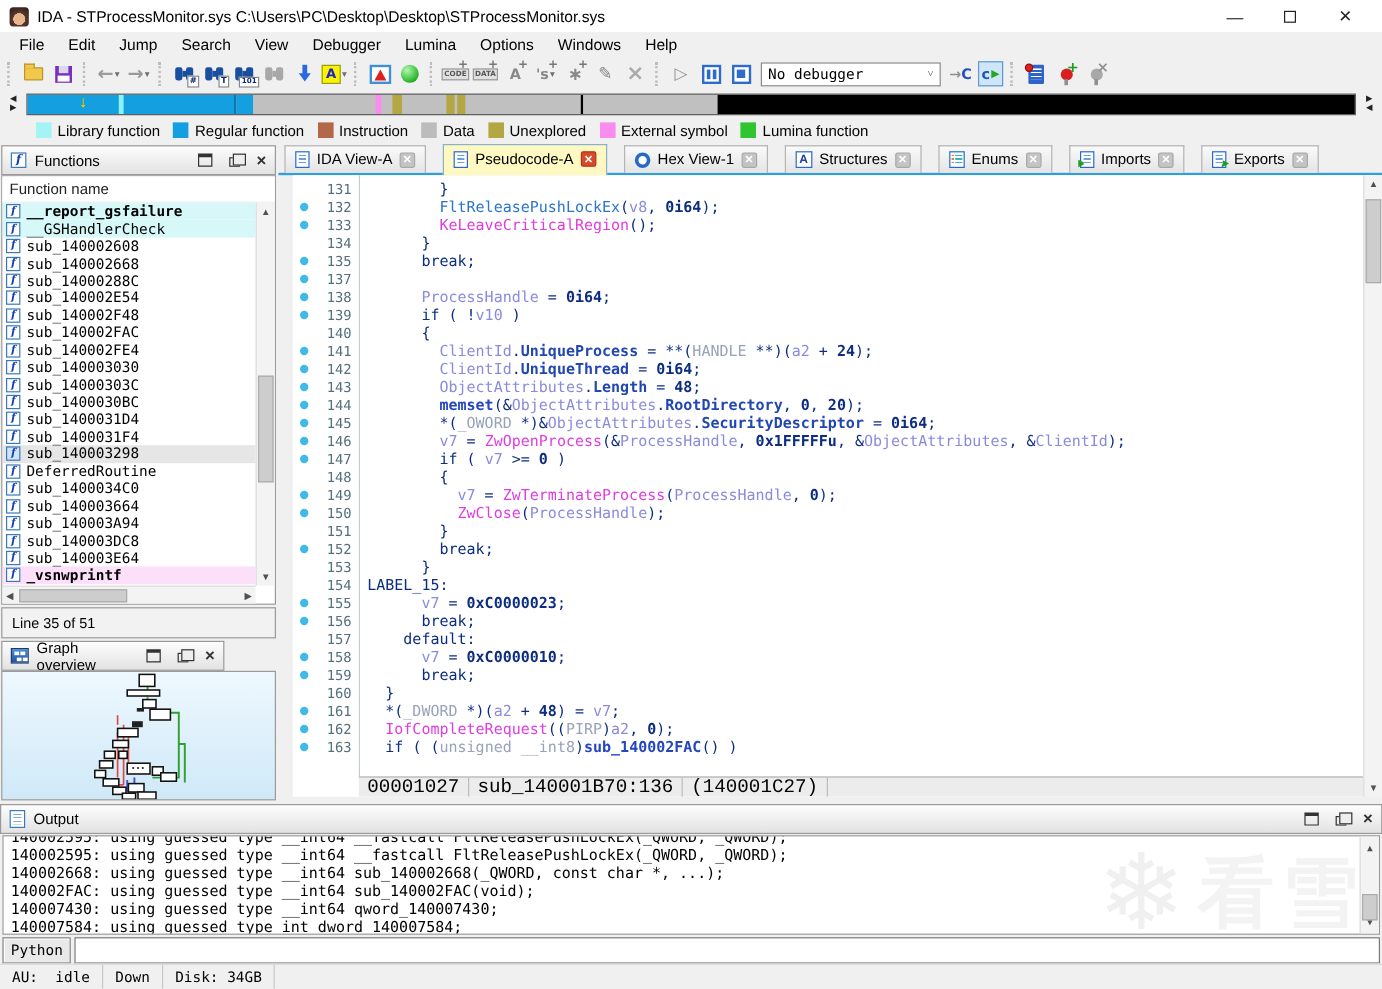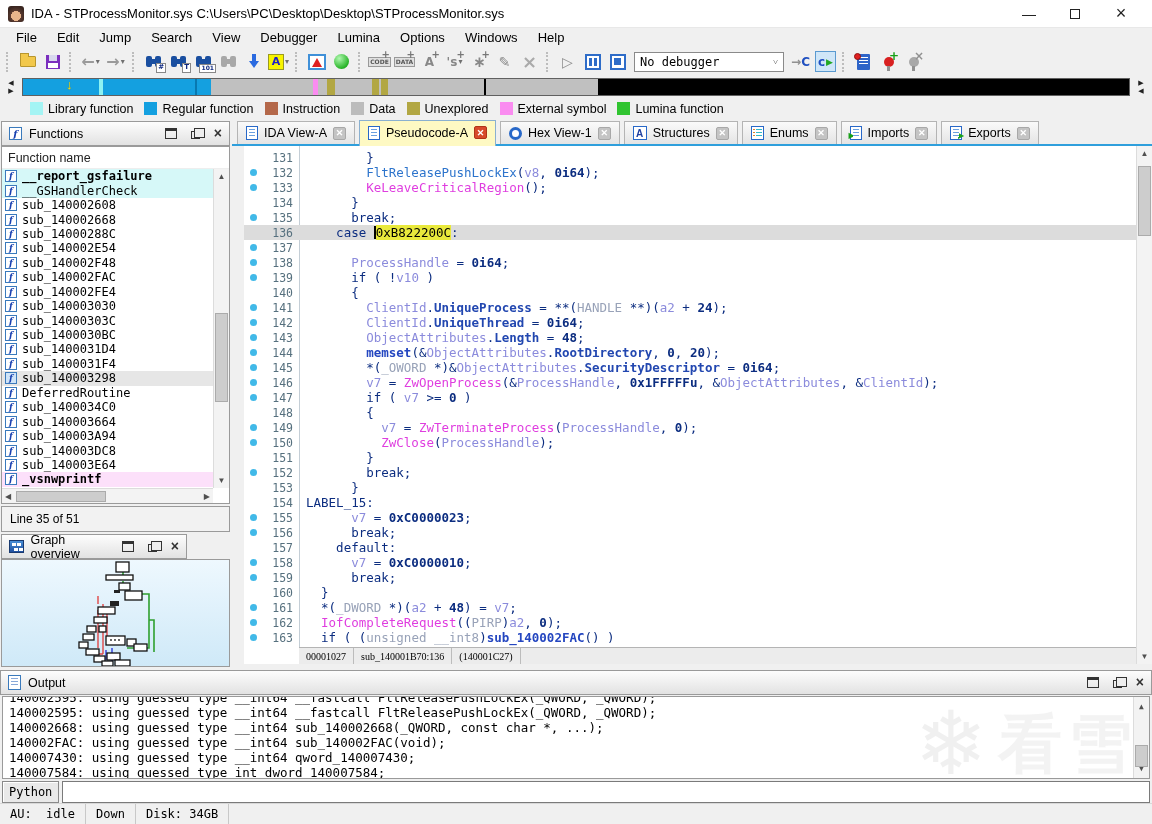--- a/index.html
+++ b/index.html
@@ -108,21 +108,21 @@
 .vscroll{position:absolute;top:0;bottom:0;right:0;width:16px;background:#f3f3f3;border-left:1px solid #dcdcdc;display:flex;flex-direction:column;align-items:center;justify-content:space-between;font-size:8px;color:#505050;padding:3px 0}
 .thumb{position:absolute;left:1px;width:13px;background:#cdcdcd;border:1px solid #ababab}
 .hscroll{position:absolute;left:0;bottom:0;right:16px;height:15px;background:#f3f3f3;border-top:1px solid #dcdcdc;display:flex;align-items:center;justify-content:space-between;font-size:8px;color:#505050;padding:0 3px}
 .hthumb{position:absolute;left:14px;top:2px;width:90px;height:11px;background:#cdcdcd;border:1px solid #ababab}
 .fn-status{position:absolute;left:1px;top:506px;width:229px;height:26px;background:#f2f2f2;border:1px solid #9a9a9a;display:flex;align-items:center;padding-left:8px;font-size:12px}
 .gr-title{left:1px;top:534px;width:186px}
 .graph-area{position:absolute;left:1px;top:559px;width:229px;height:108px;background:linear-gradient(#eef8fe,#cfe9f8);border:1px solid #9a9a9a}
 
 
 .tabbar{position:absolute;left:232px;top:120px;right:0;height:26px;display:flex;align-items:flex-end;border-bottom:2px solid #2f9fdc;padding-left:5px}
-.tab{height:23px;display:flex;align-items:center;gap:6px;padding:0 8px;background:linear-gradient(#fafafa,#e4e4e4);border:1px solid #b4b4b4;border-bottom:none;margin-right:4px;font-size:12.5px;white-space:nowrap}
+.tab{height:23px;display:flex;align-items:center;gap:6px;padding:0 8px;background:linear-gradient(#fafafa,#e4e4e4);border:1px solid #b4b4b4;border-bottom:none;margin-right:14px;font-size:12.5px;white-space:nowrap}
 .tab.active{background:#fef9c3;height:26px;border-color:#8ab0d0;margin-bottom:-2px;padding-bottom:2px;z-index:2}
 .tclose{width:13px;height:13px;background:#c4c4c4;border:1px solid #a8a8a8;border-radius:2px;color:#fff;font-size:9px;display:flex;align-items:center;justify-content:center;font-weight:bold}
 .tab.active .tclose{background:#d84a2a;border-color:#b03418}
 .t-doc{width:12px;height:14px;background:#fff;border:1px solid #2868c8;position:relative}
 .t-doc::after{content:"";position:absolute;left:2px;top:2px;right:2px;bottom:2px;background:repeating-linear-gradient(#6aa0e0 0 1px,#fff 1px 3px)}
 .t-hex{width:13px;height:13px;border:3px solid #2868c8;border-radius:50%;background:#fff}
 .t-struct{width:14px;height:14px;border:1px solid #2868c8;background:#fff;color:#2040a0;font-weight:bold;font-size:10px;display:flex;align-items:center;justify-content:center}
 .t-enum{width:13px;height:14px;border:1px solid #2868c8;background:#fff;position:relative}
 .t-enum::after{content:"";position:absolute;left:4px;top:2px;right:1px;bottom:2px;background:repeating-linear-gradient(#30b8c8 0 1px,#fff 1px 3px)}
 .t-enum::before{content:"";position:absolute;left:1px;top:2px;width:2px;bottom:2px;background:repeating-linear-gradient(#e08030 0 1px,#fff 1px 3px)}
@@ -143,21 +143,21 @@
 .p,.k,.lab{color:#0c2d80}
 .v{color:#8b8bdc}
 .f{color:#2d74cc}
 .s{color:#2446c0;font-weight:bold}
 .i{color:#df3ddf}
 .m{color:#98a2b8}
 .num{color:#0c2d80;font-weight:bold}
 .mem{color:#2247b0;font-weight:bold}
 .hl{background:#e9e93c}
 .caret{display:inline-block;width:2px;height:13px;background:#000;vertical-align:-2px}
-.code-status{position:absolute;left:55px;right:0;bottom:0;height:17px;background:#ececec;border-top:1px solid #b4b4b4;display:flex;font-family:Liberation Serif, serif;font-size:10px}
+.code-status{position:absolute;left:55px;right:0;bottom:0;height:17px;background:#ececec;border-top:1px solid #b4b4b4;display:flex;font-family:Liberation Mono, monospace;font-size:16px}
 .scell{padding:0 7px;border-right:1px solid #bcbcbc;display:flex;align-items:center;white-space:nowrap}
 .code-scroll{position:absolute;left:1136px;top:146px;width:16px;height:518px;background:#f3f3f3;border-left:1px solid #dcdcdc;display:flex;flex-direction:column;align-items:center;justify-content:space-between;font-size:8px;color:#505050;padding:3px 0}
 
 
 .out-title{left:0;top:670px;right:0;width:auto}
 .out-content{position:absolute;left:2px;top:696px;right:2px;height:83px;background:#fff;border:1px solid #9a9a9a;overflow:hidden;font-family:"DejaVu Sans Mono",monospace;font-size:12.5px;line-height:15px}
 .out-inner{position:absolute;left:6px;top:-7px;right:20px;white-space:pre}
 .out-scroll{position:absolute;top:0;bottom:0;right:0;width:16px;background:#f3f3f3;border-left:1px solid #dcdcdc;display:flex;flex-direction:column;align-items:center;justify-content:space-between;font-size:8px;color:#505050;padding:2px 0}
 .python-row{position:absolute;left:2px;top:780px;right:2px;height:23px;display:flex;align-items:center;gap:3px}
 .py-btn{height:22px;padding:0 6px;background:#e9e9e9;border:1px solid #8a8a8a;box-shadow:inset 1px 1px 0 #fff;font-size:12px;display:flex;align-items:center;font-family:"DejaVu Sans Mono",monospace}
@@ -615,25 +615,20 @@
           <span class="lnum">134</span>
           <span class="ctext"><span class="p">      }</span></span>
         </div>
         <div class="cl">
           <span class="dotc">
             <span class="dot"></span>
           </span>
           <span class="lnum">135</span>
           <span class="ctext"><span class="p">      </span><span class="k">break</span><span class="p">;</span></span>
         </div>
-        <div class="cl cur">
-          <span class="dotc"></span>
-          <span class="lnum">136</span>
-          <span class="ctext"><span class="p">    </span><span class="k">case</span><span class="p"> </span><span class="caret"></span><span class="hl">0xB822200C</span><span class="p">:</span></span>
-        </div>
         <div class="cl">
           <span class="dotc">
             <span class="dot"></span>
           </span>
           <span class="lnum">137</span>
         </div>
         <div class="cl">
           <span class="dotc">
             <span class="dot"></span>
           </span>

